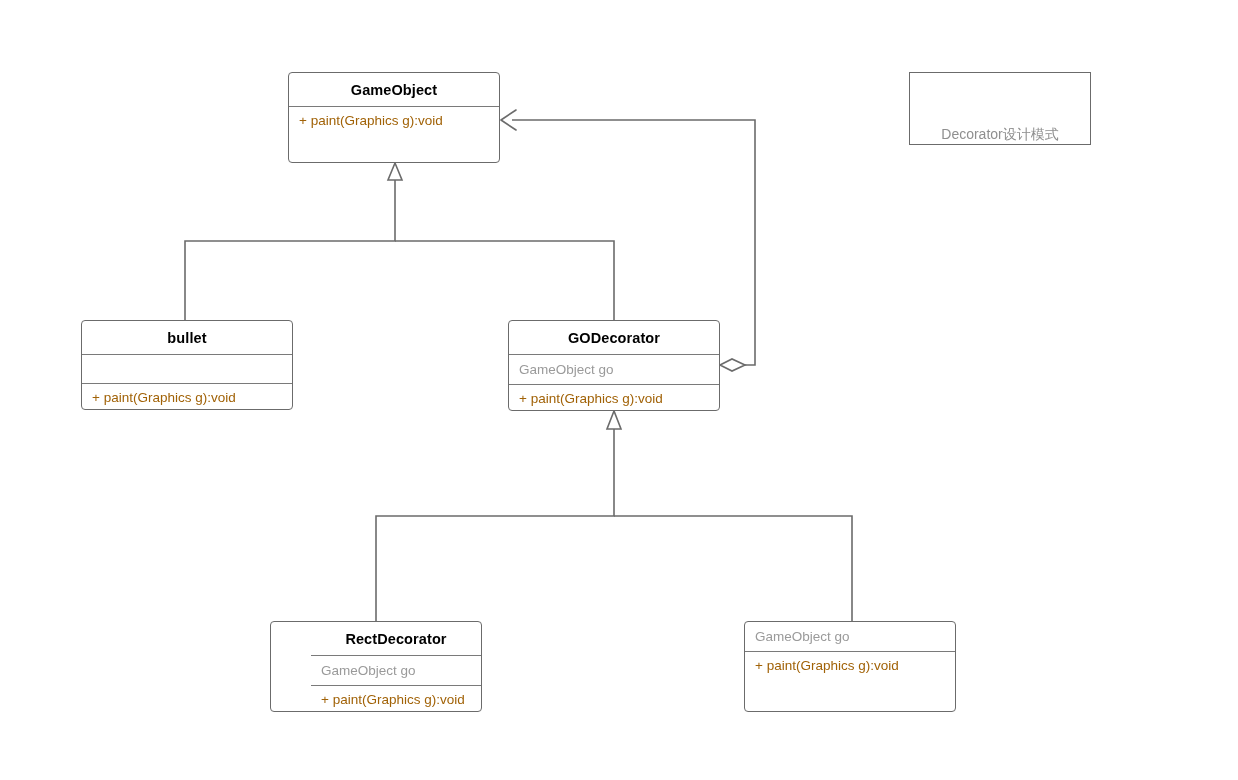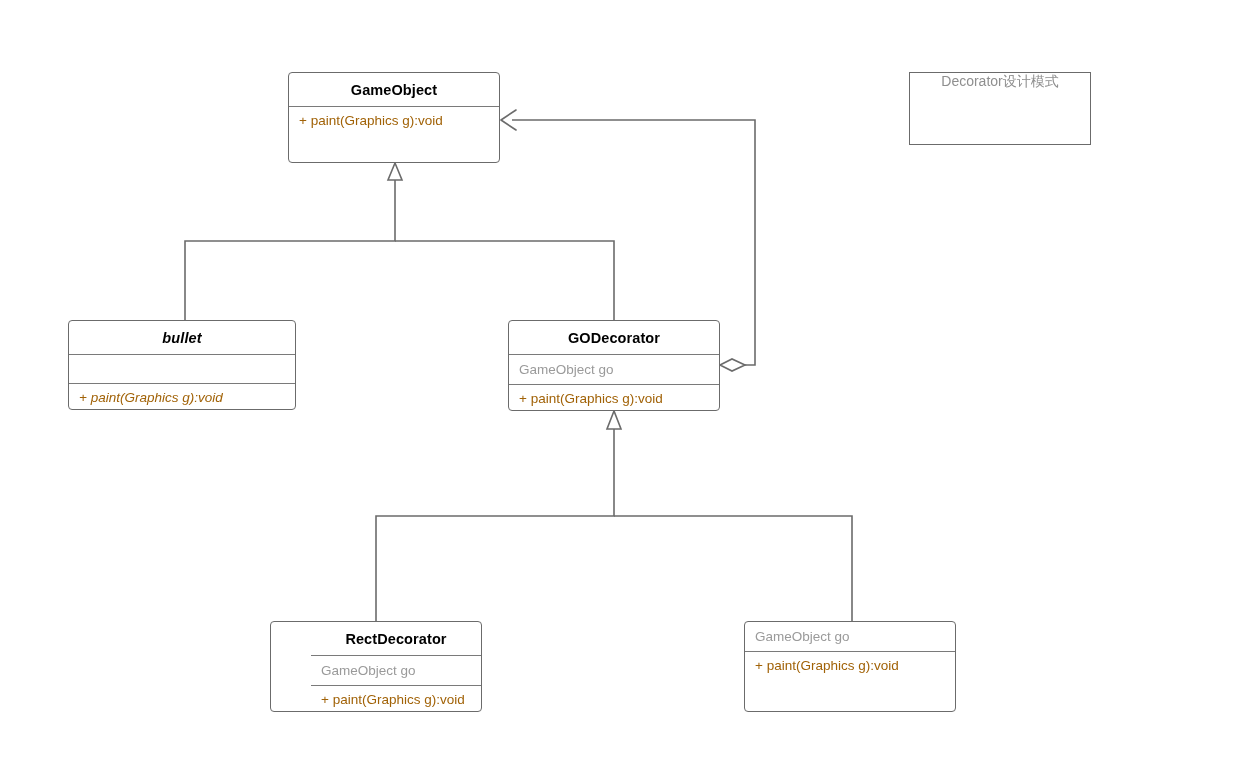--- a/index.html
+++ b/index.html
@@ -62,21 +62,21 @@
     padding-left: 10px;
     font-size: 13.5px;
     color: #a16207;
   }
   .note-box {
     position: absolute;
     box-sizing: border-box;
     border: 1.6px solid #6b6b6b;
     background: #ffffff;
     display: flex;
-    align-items: flex-start;
+    align-items: flex-end;
     justify-content: center;
     font-size: 14px;
     color: #8f8f8f;
     z-index: 3;
   }
 </style>
 </head>
 <body style="background: rgb(255, 255, 255);">
 
 <svg id="canvas" viewBox="0 0 1238 780" xmlns="http://www.w3.org/2000/svg">
@@ -104,21 +104,21 @@
 
     <path d="M 516 110 L 501 120 L 516 130" fill="none" stroke="#6b6b6b" stroke-width="1.6" stroke-linecap="round" stroke-linejoin="round"></path>
   </g>
 </svg>
 
 <div class="uml-class" id="cls0" style="left: 288px; top: 72px; width: 212px; height: 91px;">
   <div class="cls-name" style="height: 34px;">GameObject</div>
   <div class="cls-ops" style="height: 27px;">+ paint(Graphics g):void</div>
 </div>
 
-<div class="uml-class" id="cls1" style="left: 68px; top: 320px; width: 228px; height: 90px; font-style: italic;">
+<div class="uml-class" id="cls1" style="left: 81px; top: 320px; width: 212px; height: 90px;">
   <div class="cls-name" style="height: 34px;">bullet</div>
   <div class="cls-attrs" style="height: 29px;"></div>
   <div class="cls-ops" style="height: 27px;">+ paint(Graphics g):void</div>
 </div>
 
 <div class="uml-class" id="cls2" style="left: 508px; top: 320px; width: 212px; height: 91px;">
   <div class="cls-name" style="height: 34px;">GODecorator</div>
   <div class="cls-attrs" style="height: 30px;">GameObject go</div>
   <div class="cls-ops" style="height: 27px;">+ paint(Graphics g):void</div>
 </div>

